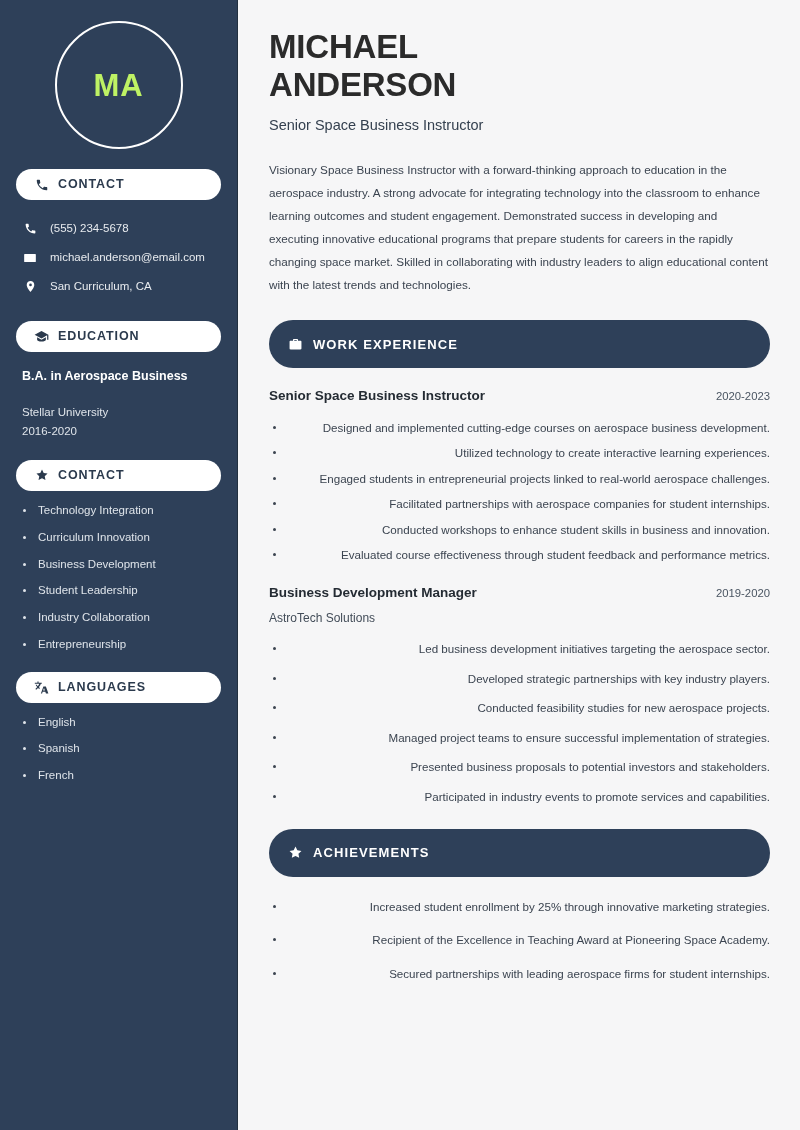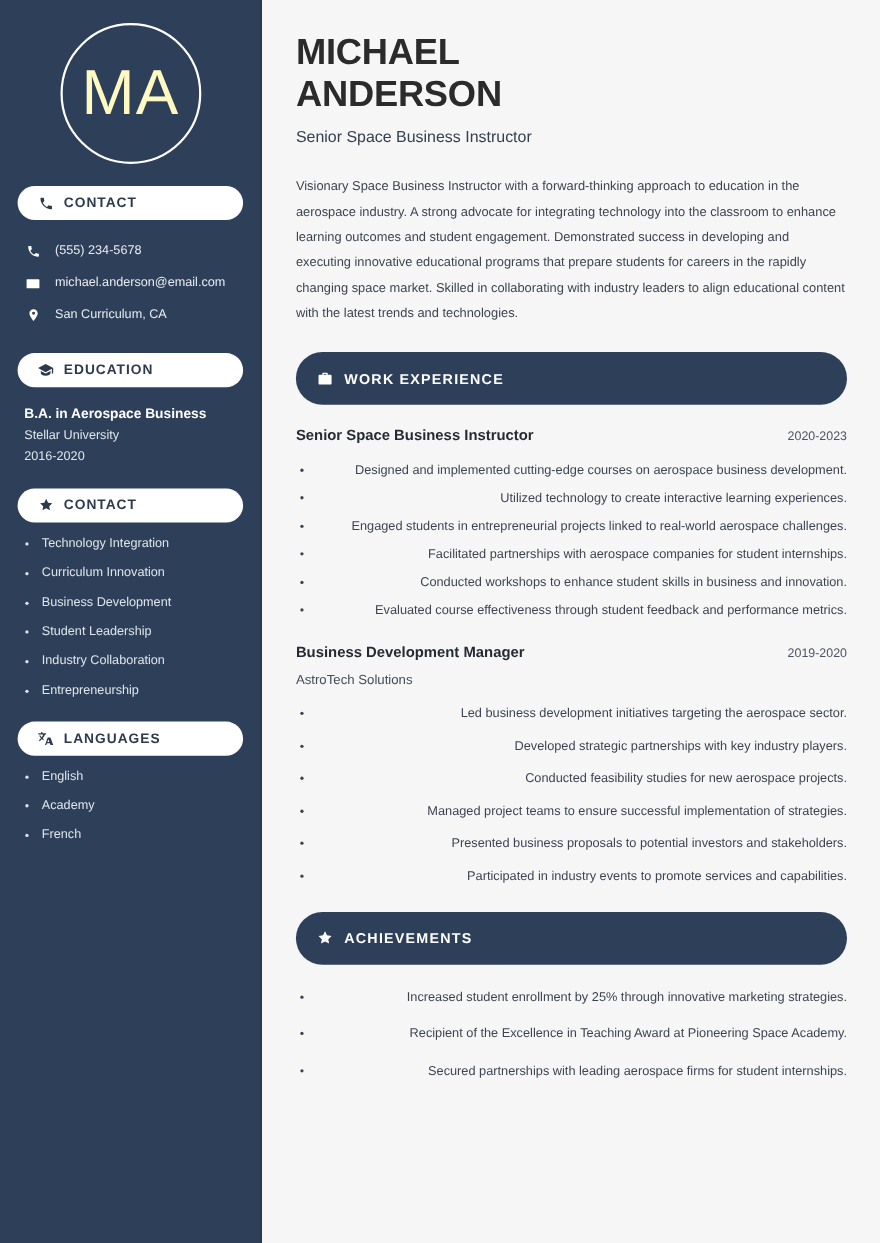--- a/index.html
+++ b/index.html
@@ -44,23 +44,23 @@
     width: 128px;
     height: 128px;
     border-radius: 50%;
     border: 2px solid #ffffff;
     display: flex;
     align-items: center;
     justify-content: center;
   }
 
   .monogram-text {
-    color: #fef9c3;
-    font-size: 58px;
-    font-weight: 400;
+    color: #bef264;
+    font-size: 31px;
+    font-weight: 700;
     letter-spacing: 1px;
     line-height: 1;
   }
 
   .pill {
     margin-top: 20px;
     background: #ffffff;
     border-radius: 999px;
     height: 31px;
     display: flex;
@@ -121,21 +121,21 @@
   .edu-degree {
     color: #ffffff;
     font-size: 12.5px;
     font-weight: bold;
     line-height: 1.35;
   }
   .edu-school {
     color: #dfe4ea;
     font-size: 11.5px;
     line-height: 1.35;
-    margin-top: 4px;
+    margin-top: 20px;
   }
   .edu-years {
     color: #dfe4ea;
     font-size: 11.5px;
     line-height: 1.35;
     margin-top: 4px;
   }
 
   .side-list {
     margin-top: 13px;
@@ -371,21 +371,21 @@
       <span class="pill-icon">
         <svg width="15" height="15" viewBox="0 0 24 24" fill="currentColor">
             <path d="M11.5 4.2H7.3V2.4H5.5v1.8H1.3V6h7.1c-.5 1.4-1.3 2.7-2.3 3.8-.7-.7-1.3-1.5-1.7-2.4H2.6c.6 1.5 1.5 2.8 2.6 3.9l-3 3 1.3 1.3 3-3 2 2 .7-1.9-1.4-1.4.1-.1c1.4-1.6 2.5-3.4 3.1-5.4h1.5V4.2zM17 10.4h-2l-4 11h1.9l1-2.8h4.2l1 2.8H23l-4-11zm-2.4 6.5L16 12.9l1.4 4h-2.8z"></path>
           </svg>
       </span>
       <span class="pill-label">LANGUAGES</span>
     </div>
 
     <ul class="side-list">
       <li>English</li>
-      <li>Academy</li>
+      <li>Spanish</li>
       <li>French</li>
     </ul>
 
   </aside>
 
   <main class="main">
 
     <h1 class="name">
       <span>MICHAEL</span><br>
       <span>ANDERSON</span>

